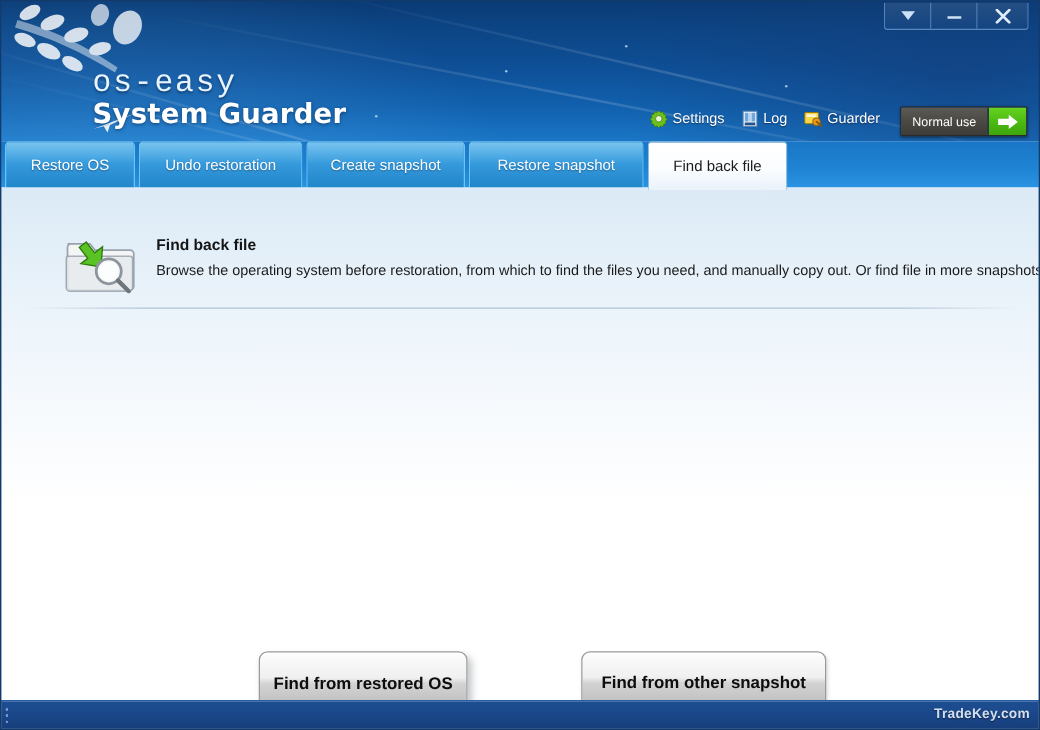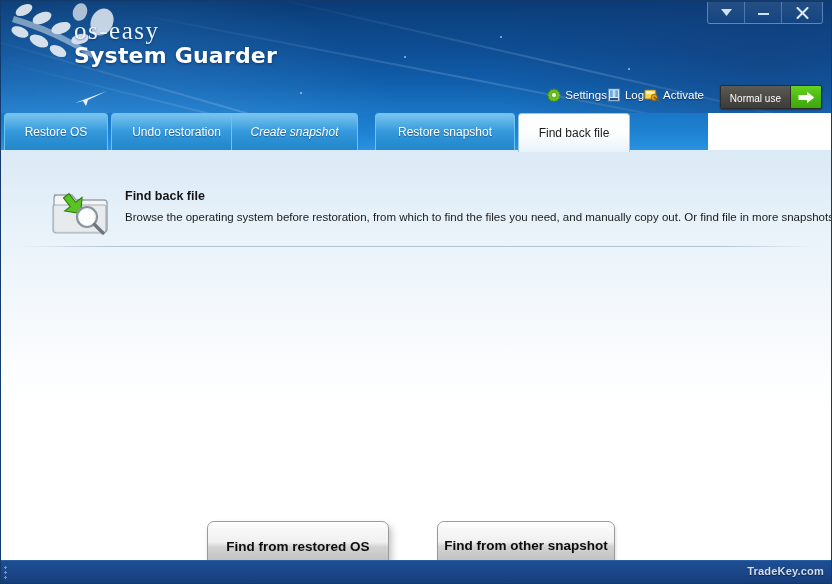--- a/index.html
+++ b/index.html
@@ -62,26 +62,27 @@
   .branch { position: absolute; left: 6px; top: 2px; width: 120px; height: 105px; }
   .plane  { position: absolute; left: 74px; top: 88px; width: 34px; height: 20px; }
 
   .brand {
     position: absolute;
     left: 74px; top: 18px;
     line-height: 1;
     user-select: none;
   }
   .brand-top {
-    font-family: Liberation Serif, serif;
+    font-family: Liberation Mono, monospace;
     font-size: 25px;
     letter-spacing: 1.5px;
     color: #eaf4ff;
     font-weight: 400;
     text-shadow: 0 1px 2px rgba(0,20,50,0.45);
+    margin-top: 36px;
   }
   .brand-main {
     margin-top: 2px;
     font-family: "DejaVu Sans", sans-serif;
     font-size: 22px;
     font-weight: 700;
     color: #ffffff;
     letter-spacing: 0.2px;
     text-shadow: 0 1px 3px rgba(0,25,60,0.55);
   }
@@ -104,20 +105,21 @@
     border-right: 1px solid rgba(130,180,235,0.45);
     cursor: pointer;
   }
   .wbtn:last-child { border-right: none; width: 40px; }
 
   
   .hdr-links {
     position: absolute;
     right: 128px; top: 88px;
     display: flex; align-items: center;
+    gap: 13px;
   }
   .hlink {
     display: flex; align-items: center; gap: 4px;
     color: #ffffff;
     font-size: 11.5px;
     cursor: pointer;
     text-shadow: 0 1px 1px rgba(0,20,50,0.6);
     white-space: nowrap;
   }
 
@@ -144,21 +146,21 @@
     width: 31px;
     display: flex; align-items: center; justify-content: center;
     background: linear-gradient(180deg, #67d321 0%, #4cbb12 50%, #3da60c 100%);
     border-left: 1px solid #2b2b2b;
   }
 
   
   .tabbar {
     position: absolute;
     left: 0; top: 113px;
-    width: 708px; height: 37px;
+    width: 832px; height: 37px;
     background: linear-gradient(180deg, #1a76c6 0%, #1f84d4 60%, #2a93e2 100%);
   }
   .tab {
     position: absolute;
     top: 0;
     height: 37px;
     display: flex; align-items: center; justify-content: center;
     font-size: 12px;
     color: #ffffff;
     background: linear-gradient(180deg, #53b2ea 0%, #3ba0e0 35%, #2a8ed2 75%, #2286cb 100%);
@@ -235,27 +237,27 @@
     background: linear-gradient(180deg, #fdfdfd 0%, #f0f0f0 42%, #d3d3d3 52%, #c2c2c2 82%, #d6d6d6 100%);
     color: #0d0d0d;
     font-size: 13.5px;
     font-weight: bold;
     cursor: pointer;
     box-shadow: inset 0 1px 0 rgba(255,255,255,0.9);
   }
 
   #btn-restored-os {
     left: 206px; top: 371px;
-    width: 182px; height: 50px;
+    width: 167px; height: 50px;
     box-shadow: inset 0 1px 0 rgba(255,255,255,0.9),
                 3px 4px 6px rgba(60,70,80,0.30);
   }
   #btn-other-snapshot {
-    left: 436px; top: 371px;
-    width: 178px; height: 49px;
+    left: 464px; top: 371px;
+    width: 196px; height: 49px;
     box-shadow: inset 0 1px 0 rgba(255,255,255,0.9),
                 1px 2px 3px rgba(60,70,80,0.18);
     text-align: center;
   }
 
   
   .footer {
     position: absolute;
     left: 0; top: 560px;
     width: 832px; height: 24px;
@@ -376,42 +378,42 @@
         <span>Log</span>
       </div>
 
       <div class="hlink">
         <svg width="15" height="14" viewBox="0 0 15 14">
           <rect x="0.8" y="2" width="11" height="9" rx="1" fill="#f7d64a" stroke="#9c7a0a" stroke-width="0.8"></rect>
           <rect x="2.2" y="3.4" width="8" height="2.2" fill="#ffffff" opacity="0.75"></rect>
           <circle cx="10.2" cy="9.4" r="3.1" fill="#e89a1c" stroke="#8c5a06" stroke-width="0.7"></circle>
           <path d="M10.2 9.4 L14.2 12.6" stroke="#8c5a06" stroke-width="1.4" stroke-linecap="round"></path>
         </svg>
-        <span>Activate</span>
+        <span>Guarder</span>
       </div>
     </div>
 
     <div class="mode-box">
       <div class="mode-label">Normal use</div>
       <div class="mode-go">
         <svg width="17" height="13" viewBox="0 0 17 13">
           <path d="M0.5 4 H9 V0.8 L16.3 6.5 L9 12.2 V9 H0.5 Z" fill="#ffffff"></path>
         </svg>
       </div>
     </div>
   </div>
 
   <div class="tabbar">
     <div class="tab" style="left:4px;   width:104px;">
         <span>Restore OS</span>
       </div>
     <div class="tab" style="left:111px; width:131px;justify-content:center;">
         <span>Undo restoration</span>
       </div>
-    <div class="tab" style="left:231px; width:127px;font-style:italic;">
+    <div class="tab" style="left:245px; width:127px;">
         <span>Create snapshot</span>
       </div>
     <div class="tab" style="left:375px; width:140px;">
         <span>Restore snapshot</span>
       </div>
     <div class="tab active" style="left:518px; width:112px;">
         <span>Find back file</span>
       </div>
   </div>
 

